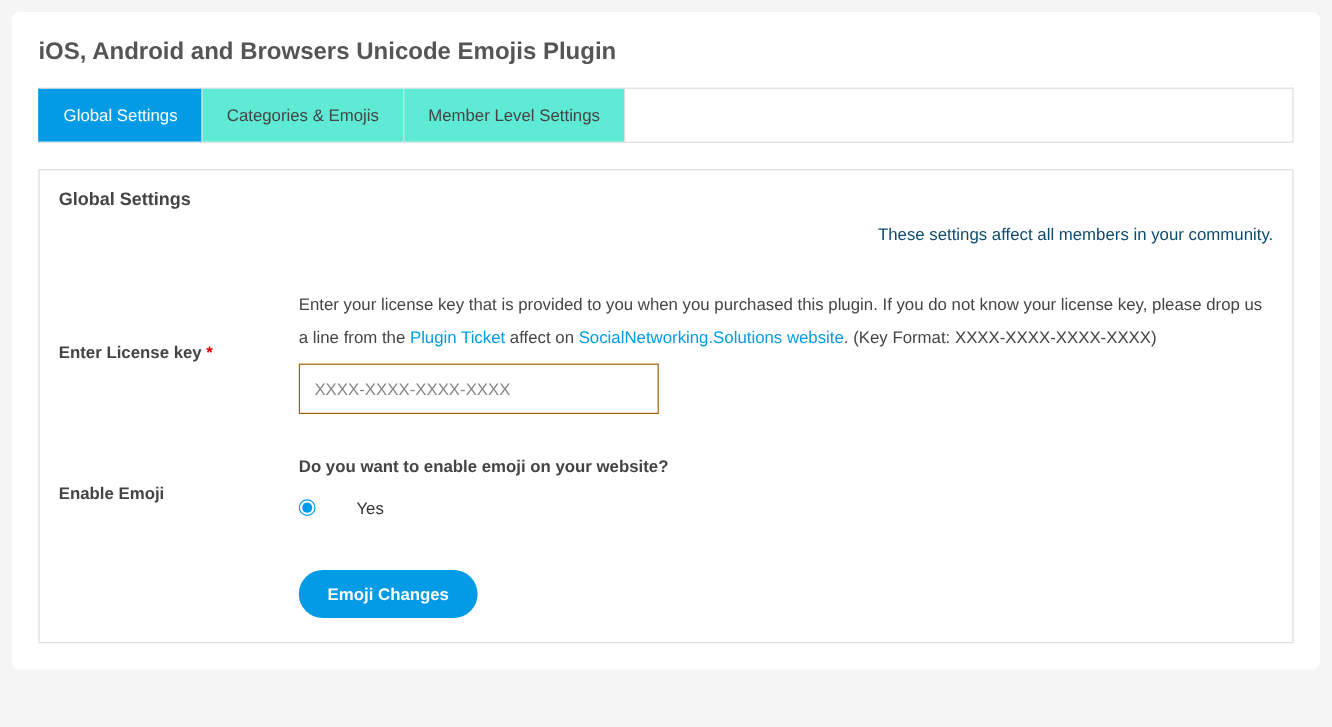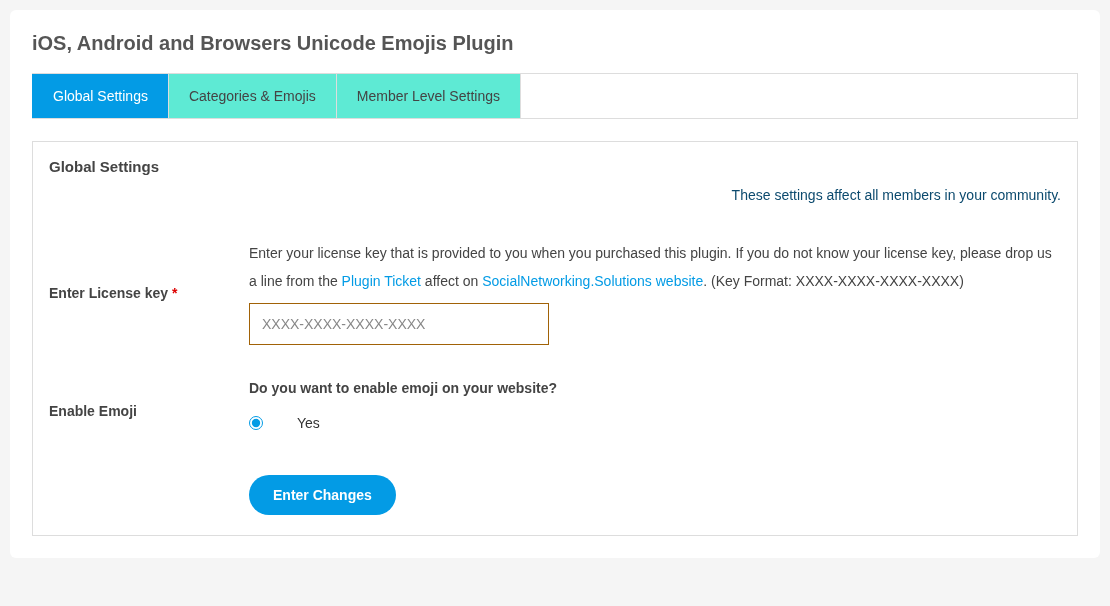--- a/index.html
+++ b/index.html
@@ -177,19 +177,19 @@
           <div class="radio-group">
             <label class="radio-row">
               <input type="radio" name="enable_emoji" checked="" style="">
               <span>Yes</span>
             </label>
           </div>
         </div>
       </div>
 
       <div class="submit-row">
-        <button class="btn-primary">Enter Changes</button>
+        <button class="btn-primary">Emoji Changes</button>
       </div>
 
     </div>
 
   </div>
 </div>
 
 </body></html>

